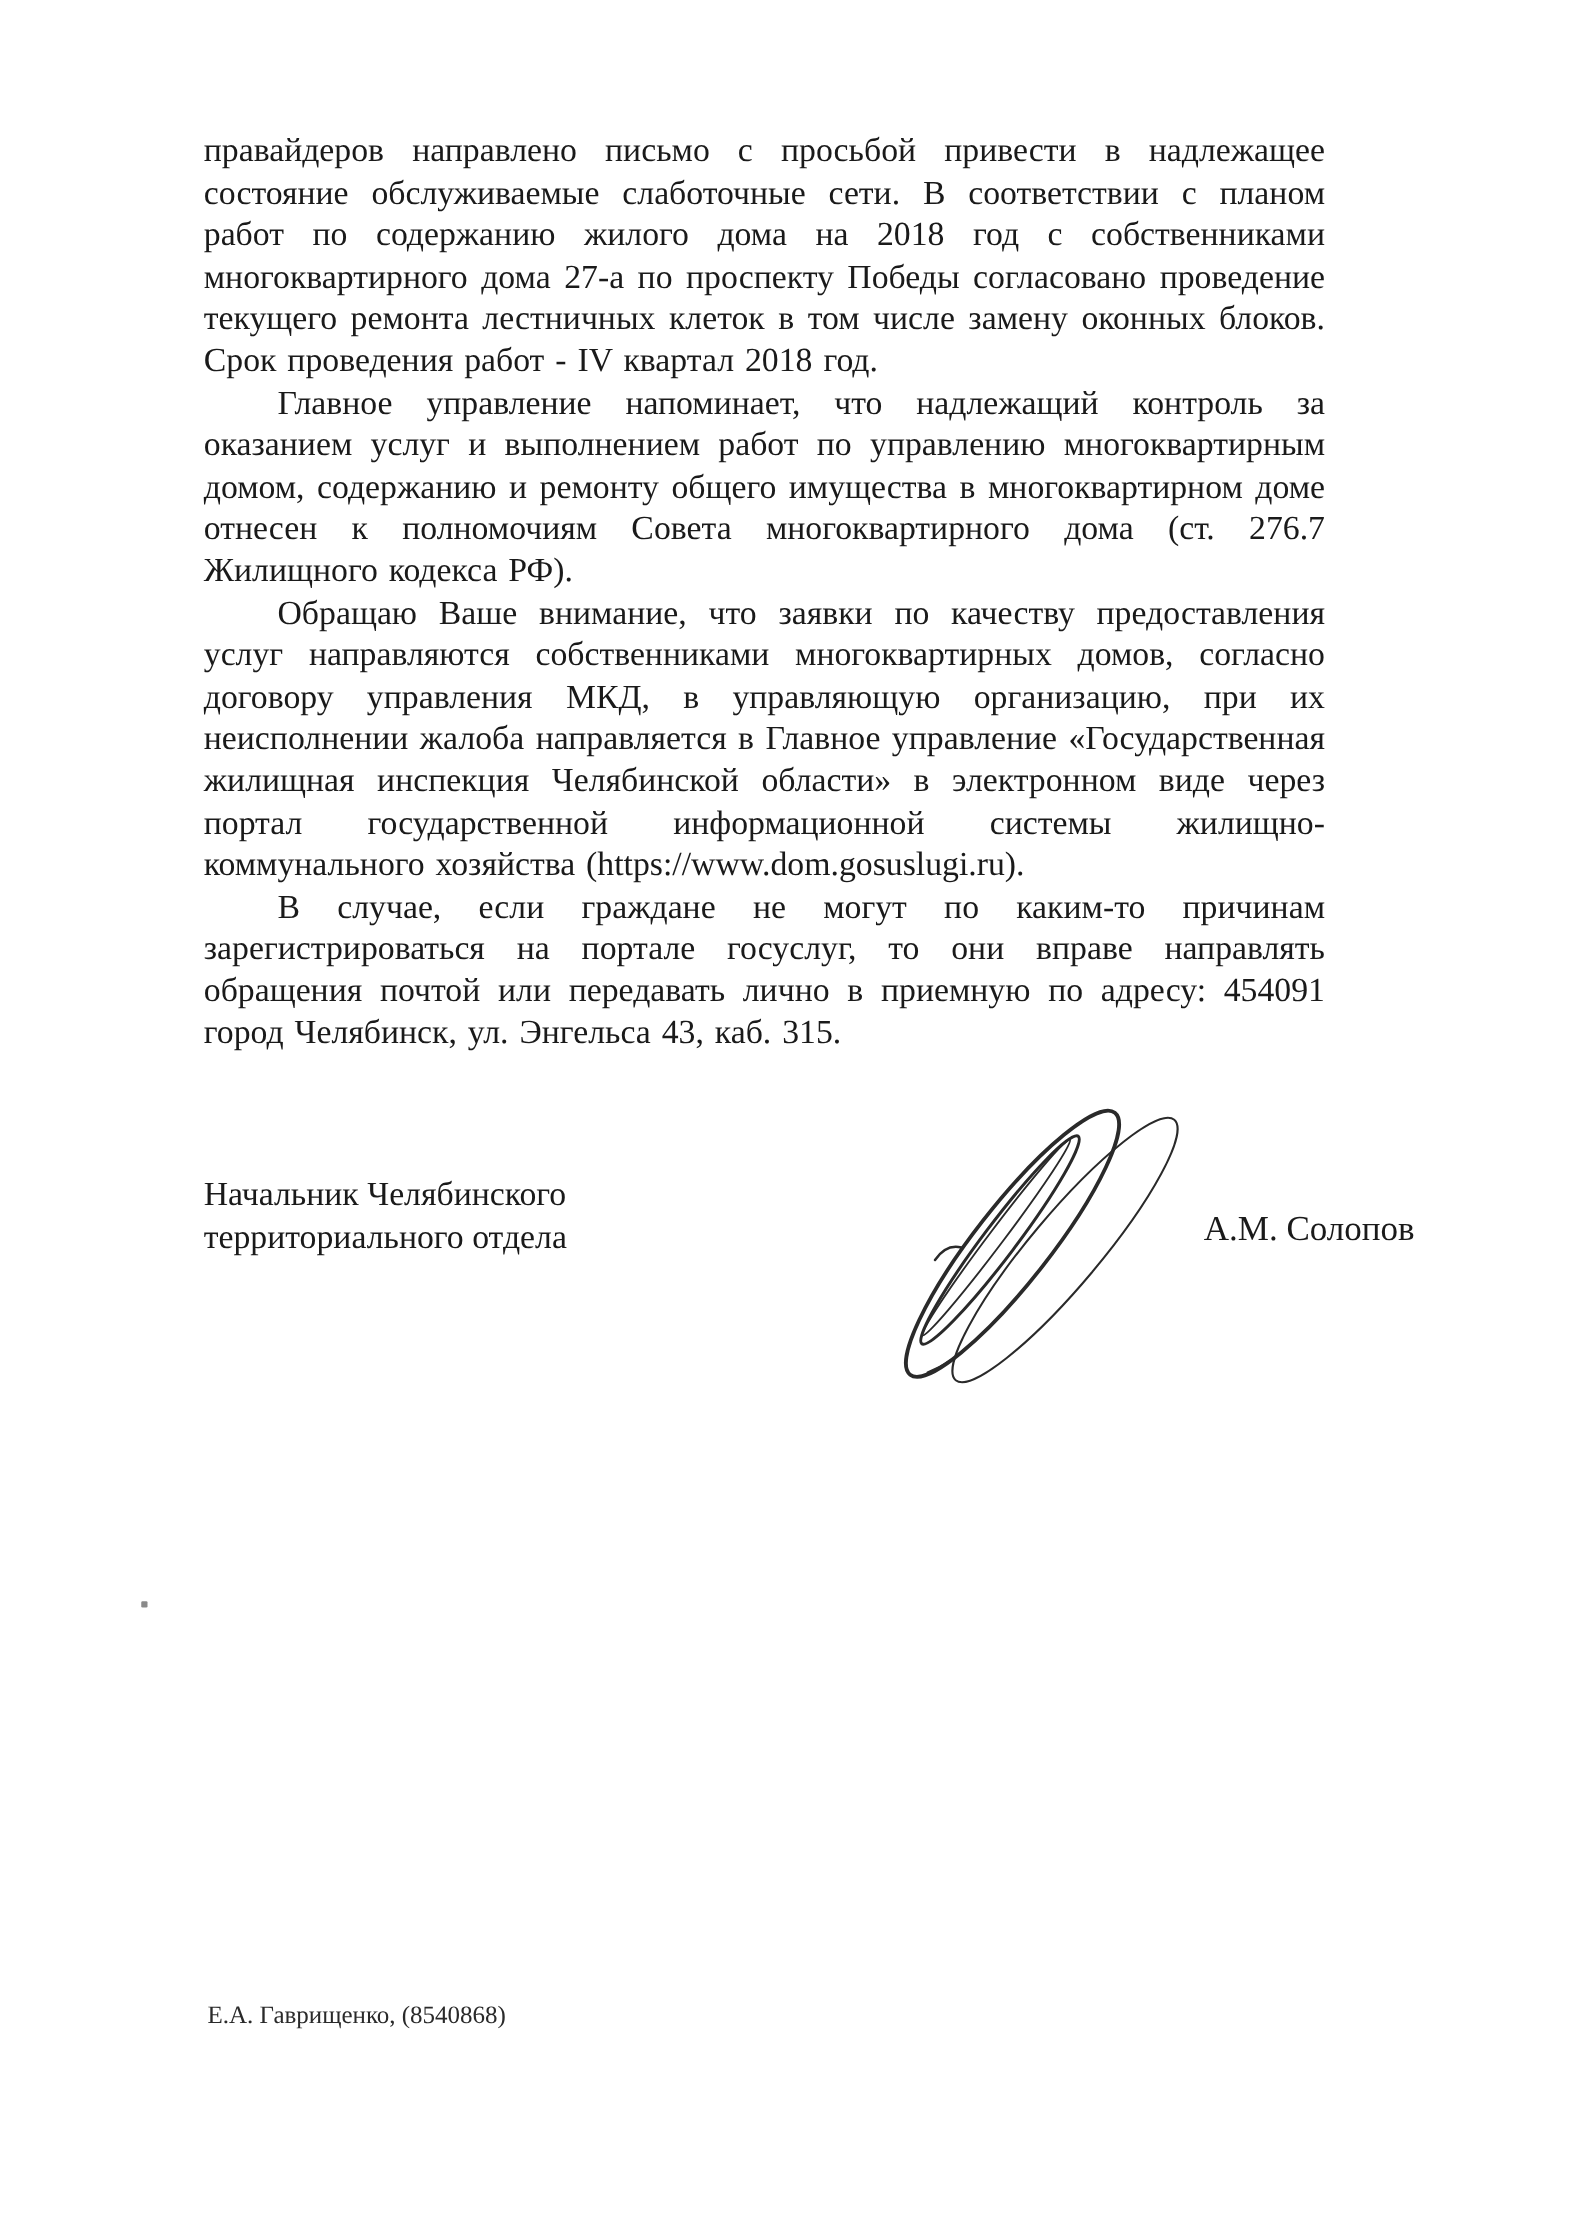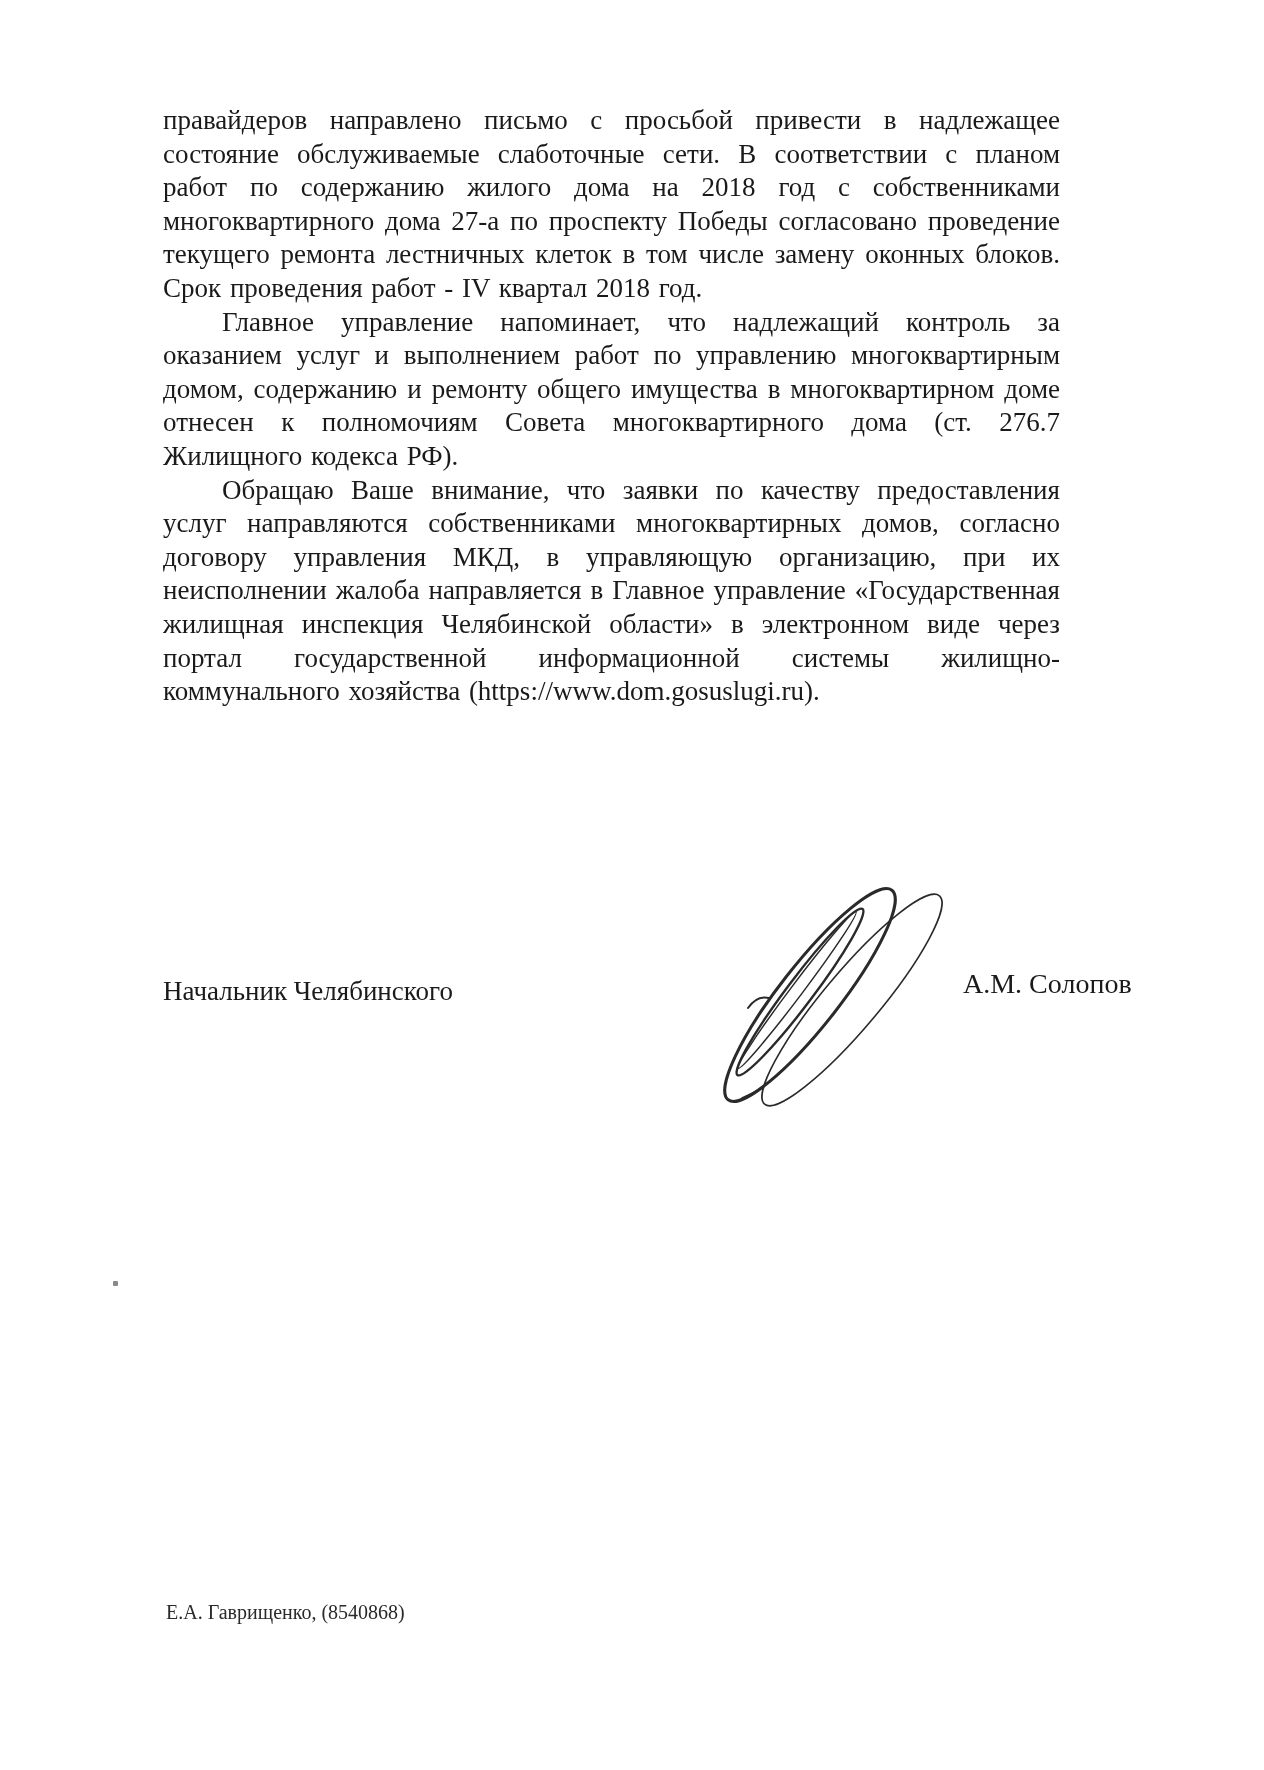--- a/index.html
+++ b/index.html
@@ -35,21 +35,20 @@
     text-indent: 0;
   }
   .sign-position {
     position: absolute;
     left: 163px;
     top: 938px;
     font-size: 27px;
     line-height: 34px;
     color: #1a1a1a;
     white-space: nowrap;
-    margin-top: 36px;
   }
   .sign-name {
     position: absolute;
     left: 963px;
     top: 968px;
     font-size: 28px;
     line-height: 32px;
     color: #1a1a1a;
     white-space: nowrap;
   }
@@ -81,24 +80,26 @@
 </style>
 </head>
 <body>
 
 <div class="page">
 
   <div class="content">
     <p class="para first">правайдеров направлено письмо с просьбой привести в надлежащее состояние обслуживаемые слаботочные сети. В соответствии с планом работ по содержанию жилого дома на 2018 год с собственниками многоквартирного дома 27-а по проспекту Победы согласовано проведение текущего ремонта лестничных клеток в том числе замену оконных блоков. Срок проведения работ - IV квартал 2018 год.</p>
     <p class="para">Главное управление напоминает, что надлежащий контроль за оказанием услуг и выполнением работ по управлению многоквартирным домом, содержанию и ремонту общего имущества в многоквартирном доме отнесен к полномочиям Совета многоквартирного дома (ст. 276.7 Жилищного кодекса РФ).</p>
     <p class="para">Обращаю Ваше внимание, что заявки по качеству предоставления услуг направляются собственниками многоквартирных домов, согласно договору управления МКД, в управляющую организацию, при их неисполнении жалоба направляется в Главное управление «Государственная жилищная инспекция Челябинской области» в электронном виде через портал государственной информационной системы жилищно-коммунального хозяйства (https://www.dom.gosuslugi.ru).</p>
+    <p class="para">В случае, если граждане не могут по каким-то причинам зарегистрироваться на портале госуслуг, то они вправе направлять обращения почтой или передавать лично в приемную по адресу: 454091 город Челябинск, ул. Энгельса 43, каб. 315.</p>
   </div>
 
   <div class="sign-position">
     <div>Начальник Челябинского</div>
+    <div>территориального отдела</div>
   </div>
 
   <svg class="signature-svg" viewBox="620 850 340 270" xmlns="http://www.w3.org/2000/svg" fill="none" stroke="#2a2a2a" stroke-linecap="round">
     <ellipse cx="810" cy="995" rx="133" ry="30" stroke-width="3" transform="rotate(-52 810 995)"></ellipse>
     <ellipse cx="852" cy="1000" rx="136" ry="28" stroke-width="1.6" transform="rotate(-50 852 1000)"></ellipse>
     <ellipse cx="800" cy="992" rx="104" ry="13" stroke-width="2.4" transform="rotate(-53 800 992)"></ellipse>
     <ellipse cx="797" cy="990" rx="98" ry="6" stroke-width="1.5" transform="rotate(-53 797 990)"></ellipse>
     <path d="M 748 1008 q 9 -13 21 -10" stroke-width="2"></path>
     <path d="M 742 1098 q 20 -8 36 -24" stroke-width="1.6"></path>
   </svg>

